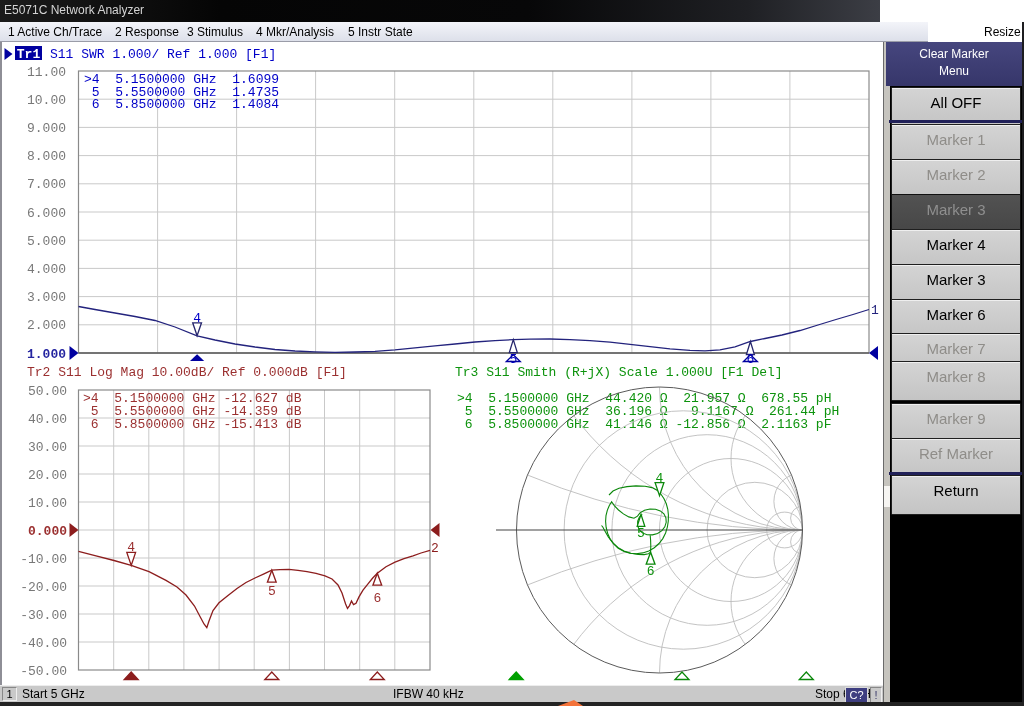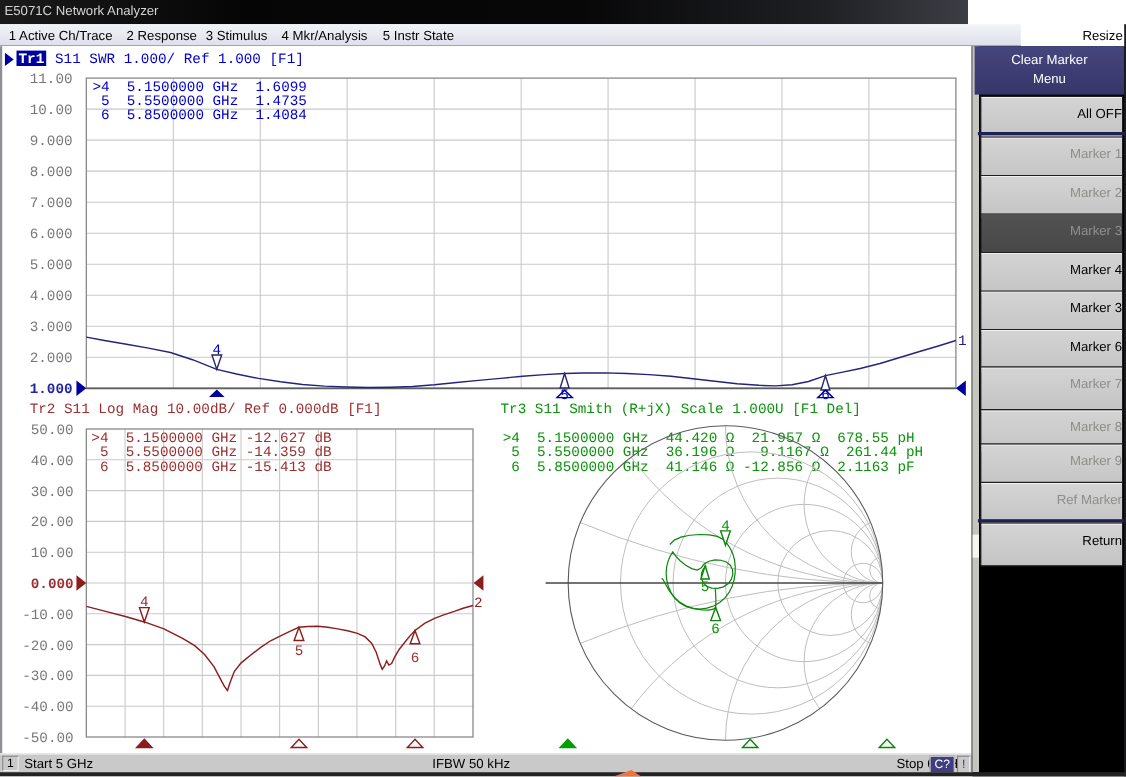--- a/index.html
+++ b/index.html
@@ -9,21 +9,21 @@
 .statusbar{position:absolute;left:0;top:685px;width:886px;height:17px;background:#c9c9c9;border-top:1px solid #ededed;font-size:12px;color:#000}
 .statusbar span{position:absolute;top:1px}
 .chbox{position:absolute;left:2px;top:1px;width:15px;height:14px;border:1px solid #888;border-bottom-color:#eee;border-right-color:#eee;text-align:center;font-size:11px;line-height:13px}
 .cbox{position:absolute;left:845px;top:0px;width:23px;height:16px;background:#3e3e80;color:#fff;text-align:center;font-size:11px;line-height:15px;border:1px solid #dcdcdc}
 .ebox{position:absolute;left:870px;top:0px;width:12px;height:16px;background:#c9c9c9;color:#3a3a6a;text-align:center;font-size:11px;line-height:14px;border:1px solid #888;border-bottom-color:#eee;border-right-color:#eee}
 .bottom{position:absolute;left:0;top:702px;width:1024px;height:4px;background:#232323}
 .sidebar{position:absolute;left:884px;top:42px;width:140px;height:664px;background:#000000}
 .scroll{position:absolute;left:0;top:0;width:6px;height:660px;background:#c6c4be}
 .thumb{position:absolute;left:0;top:444px;width:6px;height:21px;background:#f6f5f2}
 .menuhdr{position:absolute;left:2px;top:0;width:136px;height:44px;background:linear-gradient(#46467e,#36366a);color:#fff;font-size:12px;text-align:center;padding-top:4px;line-height:17px}
-.btn{position:absolute;left:7px;width:130px;height:40px;background:linear-gradient(#d4d4d4,#c4c4c4);border:1px solid #1f1f1f;box-shadow:inset 0 1px 0 #efefef;color:#000;font-size:12px;text-align:right;line-height:30px;border-radius:1px}
+.btn{position:absolute;left:7px;width:130px;height:40px;background:linear-gradient(#d4d4d4,#c4c4c4);border:1px solid #1f1f1f;box-shadow:inset 0 1px 0 #efefef;color:#000;font-size:15px;text-align:center;line-height:30px;border-radius:1px}
 .btn.dis{color:#8f8d89}
 .btn.prs{background:linear-gradient(#525252,#464646);color:#8f8f8f;border-color:#111;box-shadow:none}
 .sep{position:absolute;left:5px;width:134px;height:3px;background:#202058}
 .redge{position:absolute;left:1022px;top:22px;width:2px;height:684px;background:#1d1d20}
 .orange{position:absolute;left:558px;top:700px;width:0;height:0;border-left:16px solid transparent;border-right:9px solid transparent;border-bottom:6px solid #f4733a}
 svg text{white-space:pre;-webkit-font-smoothing:antialiased}
 body{-webkit-font-smoothing:antialiased}
 </style></head><body>
 <div class="titlebar">E5071C Network Analyzer</div>
 <div class="menubar">
@@ -170,40 +170,40 @@
 <text x="641" y="495" font-family="Liberation Mono" font-size="13px" fill="#0d930d" text-anchor="middle">5</text>
 <polygon points="650.6,510.2 646.2,522.2 655.0,522.2" fill="#ffffff" stroke="#0a870a" stroke-width="1.3"></polygon>
 <text x="650.6" y="533" font-family="Liberation Mono" font-size="13px" fill="#0d930d" text-anchor="middle">6</text>
 <polygon points="509.2,637.5 523.2,637.5 516.2,630.0" fill="#00a000" stroke="#00a000" stroke-width="1.3"></polygon>
 <polygon points="675.0,637.5 689.0,637.5 682.0,630.0" fill="#ffffff" stroke="#0a870a" stroke-width="1.3"></polygon>
 <polygon points="799.3,637.5 813.3,637.5 806.3,630.0" fill="#ffffff" stroke="#0a870a" stroke-width="1.3"></polygon>
 </svg>
 <div class="statusbar">
 <span class="chbox">1</span>
 <span style="left:22px">Start 5 GHz</span>
-<span style="left:393px">IFBW 50 kHz</span>
+<span style="left:393px">IFBW 40 kHz</span>
 <span style="left:815px">Stop 6 GHz</span>
 <span class="cbox">C?</span>
 <span class="ebox">!</span>
 </div>
 <div class="sidebar">
 <div class="scroll">
       <div class="thumb"></div>
     </div>
 <div class="menuhdr">Clear Marker<br>Menu</div>
 <div class="btn" style="top:45px">All OFF</div>
 <div class="sep" style="top:78px"></div>
 <div class="btn dis" style="top:82px">Marker 1</div>
 <div class="btn dis" style="top:116.9px">Marker 2</div>
 <div class="btn prs" style="top:151.8px">Marker 3</div>
 <div class="btn" style="top:186.7px">Marker 4</div>
 <div class="btn" style="top:221.6px">Marker 3</div>
 <div class="btn" style="top:256.5px">Marker 6</div>
 <div class="btn dis" style="top:291.4px">Marker 7</div>
-<div class="btn dis" style="top:330px">Marker 8</div>
+<div class="btn dis" style="top:319px">Marker 8</div>
 <div class="btn dis" style="top:361.2px">Marker 9</div>
 <div class="btn dis" style="top:396.1px">Ref Marker</div>
 <div class="sep" style="top:429.5px"></div>
 <div class="btn" style="top:433px">Return</div>
 </div>
 <div class="redge"></div>
 <div style="position:absolute;left:883px;top:42px;width:1px;height:660px;background:#6a6a6a"></div>
 <div class="bottom"></div>
 <div class="orange"></div>
 </body></html>

